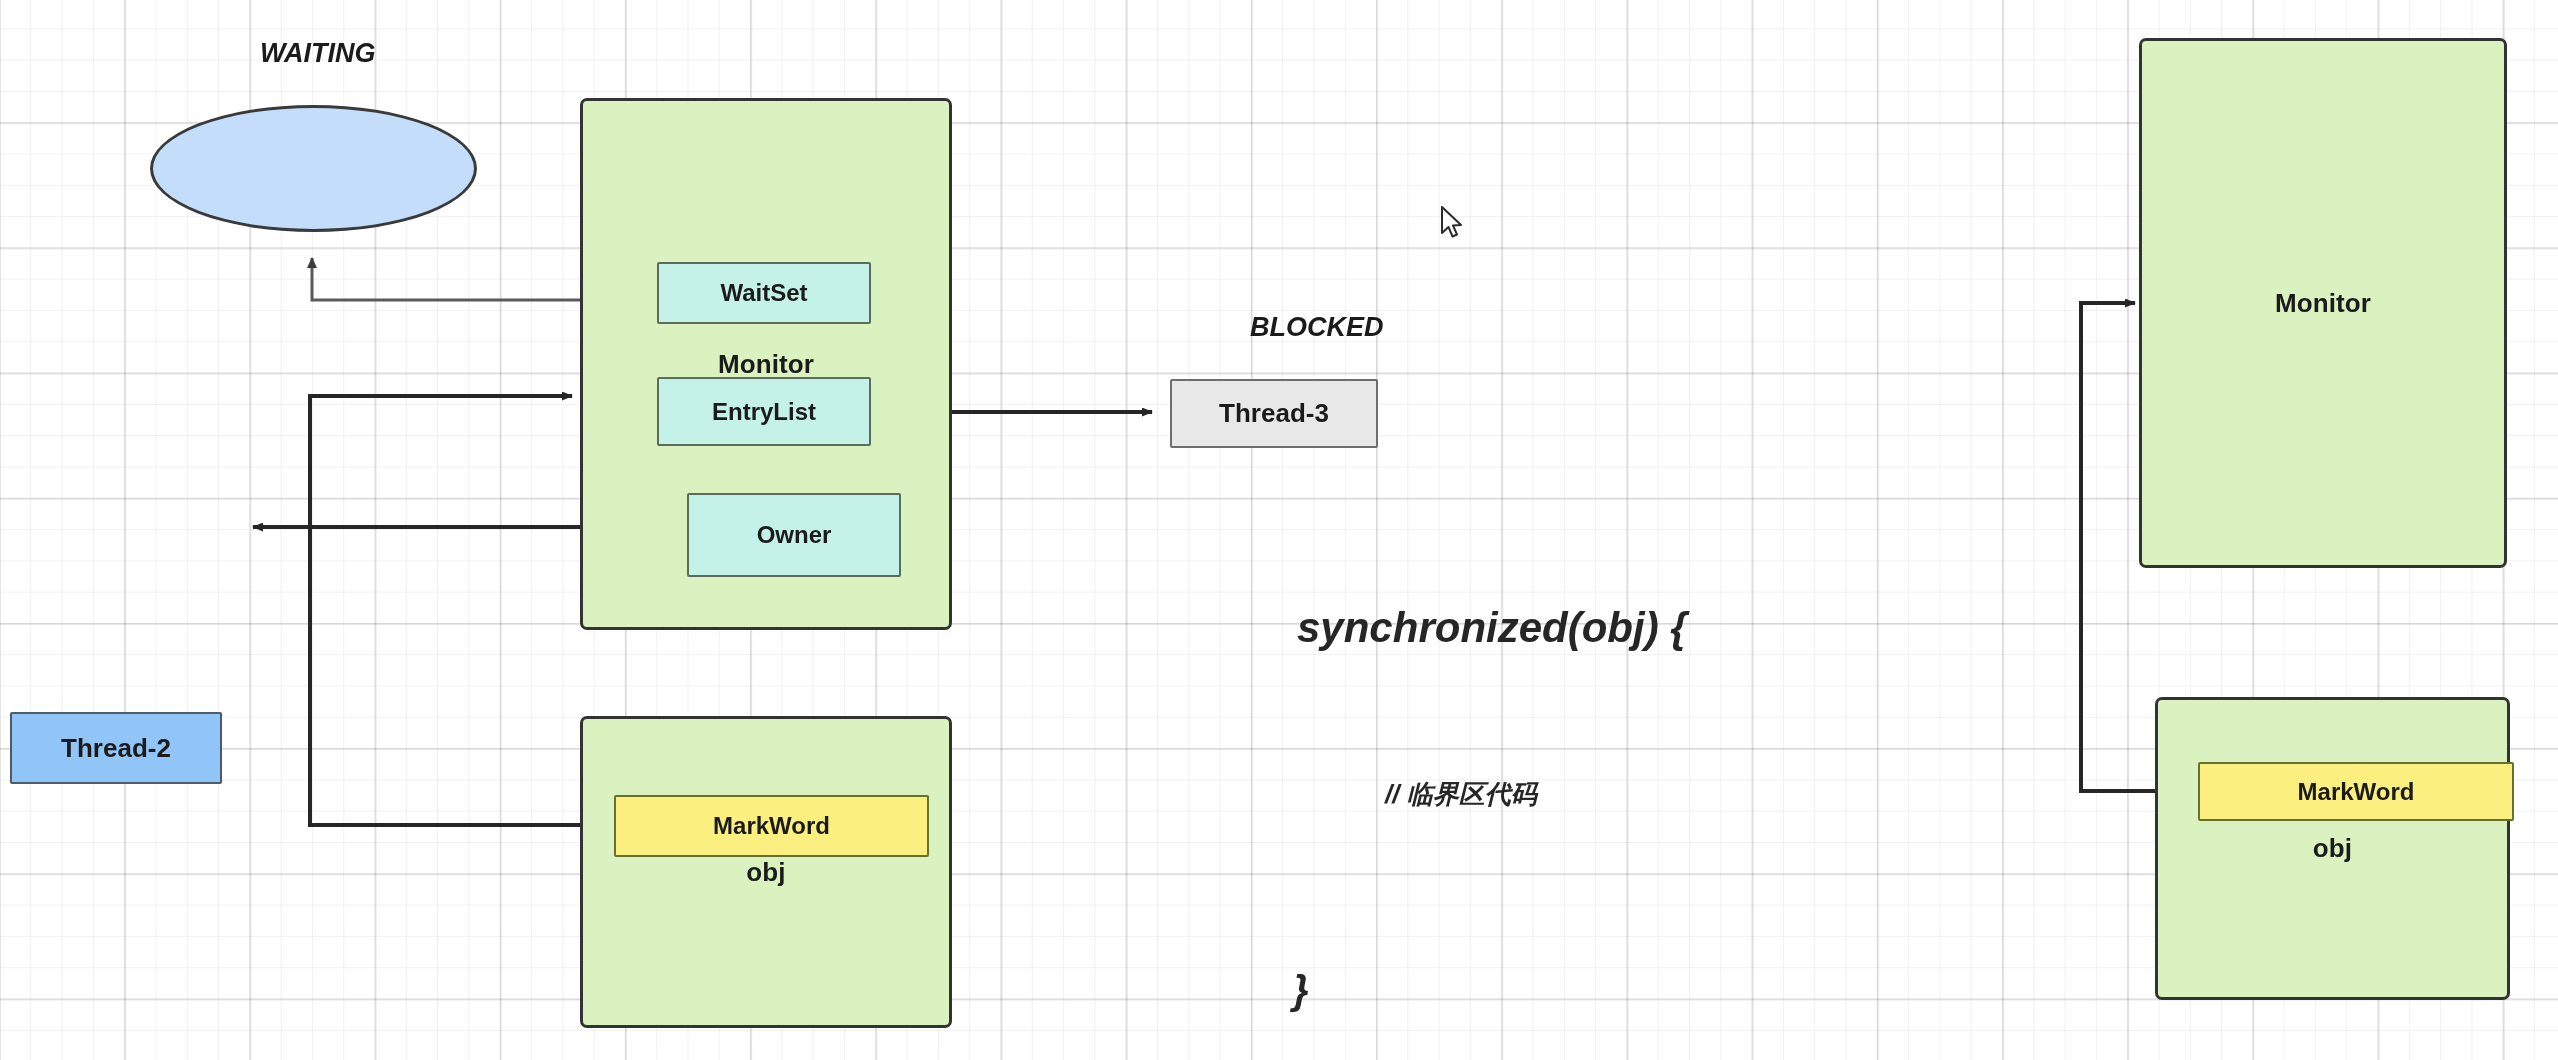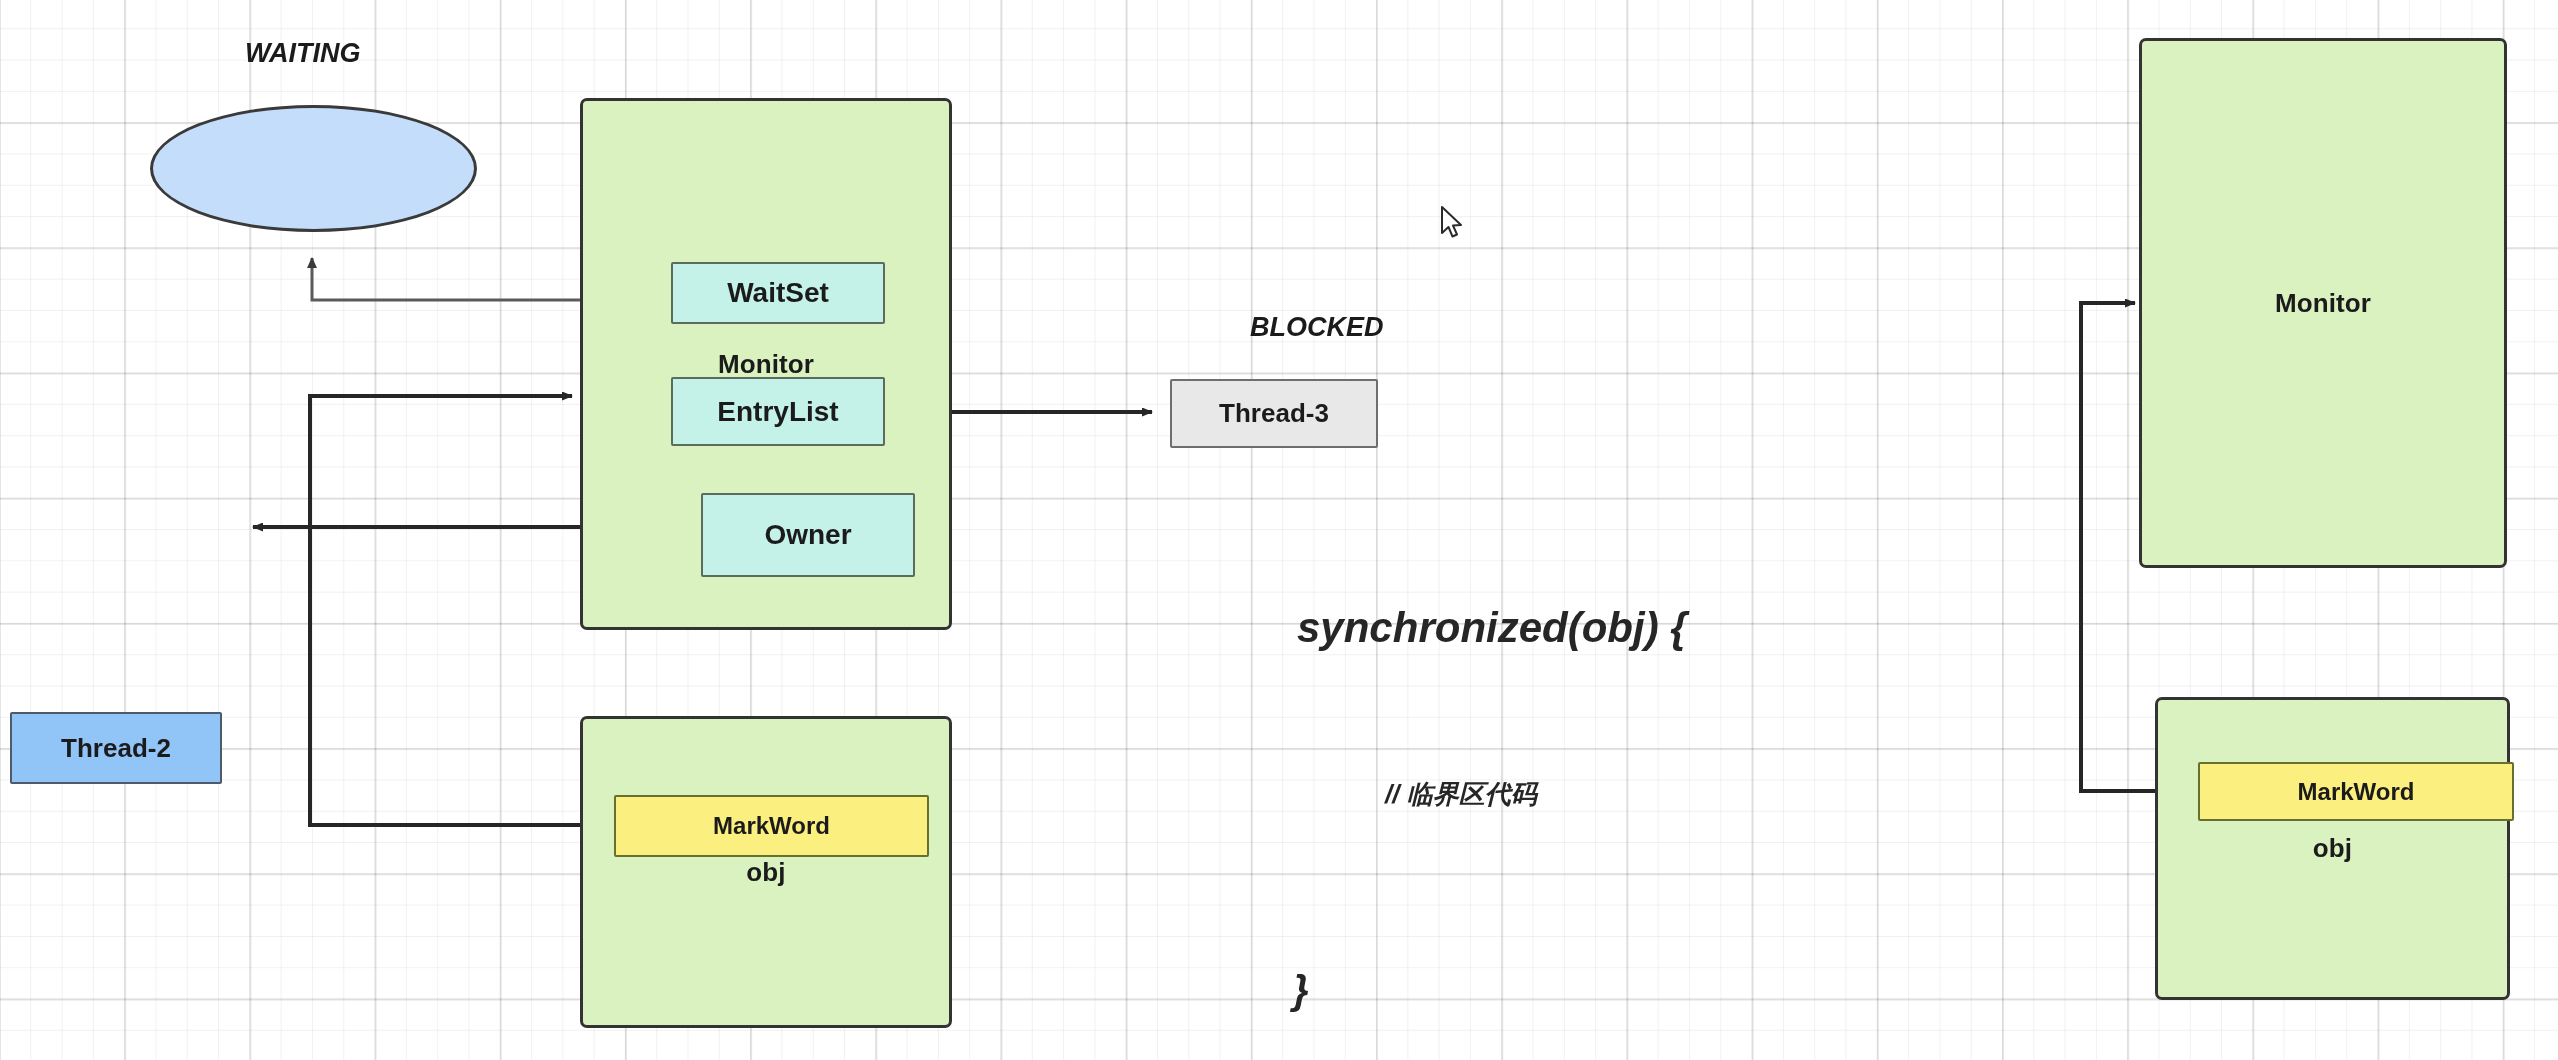--- a/index.html
+++ b/index.html
@@ -55,24 +55,23 @@
     font-weight: bold;
     letter-spacing: 0.1px;
     white-space: nowrap;
   }
   
   .slot-box {
     background: #c4f2e9;
     border: 2px solid #5c6b5c;
     border-radius: 2px;
     align-items: center;
-    font-size: 28px;
-    font-weight: bold;
-    white-space: nowrap;
-    margin-left: 14px;
+    font-size: 24px;
+    font-weight: bold;
+    white-space: nowrap;
   }
   
   .markword-box {
     background: #fbf07f;
     border: 2px solid #68702f;
     border-radius: 2px;
     align-items: center;
     font-size: 24px;
     font-weight: bold;
     white-space: nowrap;
@@ -147,21 +146,21 @@
 
     <path d="M 600,825 L 310,825 L 310,396 L 572,396" fill="none" stroke="#262626" stroke-width="4" marker-end="url(#arrowDark)"></path>
 
     <path d="M 657,527 L 253,527" fill="none" stroke="#262626" stroke-width="4" marker-end="url(#arrowDark)"></path>
 
     <path d="M 871,412 L 1152,412" fill="none" stroke="#262626" stroke-width="4" marker-end="url(#arrowDark)"></path>
 
     <path d="M 2200,791 L 2081,791 L 2081,303 L 2135,303" fill="none" stroke="#262626" stroke-width="4" marker-end="url(#arrowDark)"></path>
   </svg>
 
-  <div class="state-label" style="left:245px; top:38px;">WAITING</div>
+  <div class="state-label" style="left:260px; top:38px;">WAITING</div>
 
   <div class="node ellipse-node" style="left:150px; top:105px; width:327px; height:127px;"></div>
 
   <div class="node container-box" style="left:580px; top:98px; width:372px; height:532px; flex-direction:column; align-items:center;">
     <div class="container-title">Monitor</div>
   </div>
 
   <div class="node slot-box" style="left:657px; top:262px; width:214px; height:62px;">
     <span style="align-self:center;">WaitSet</span>
   </div>

